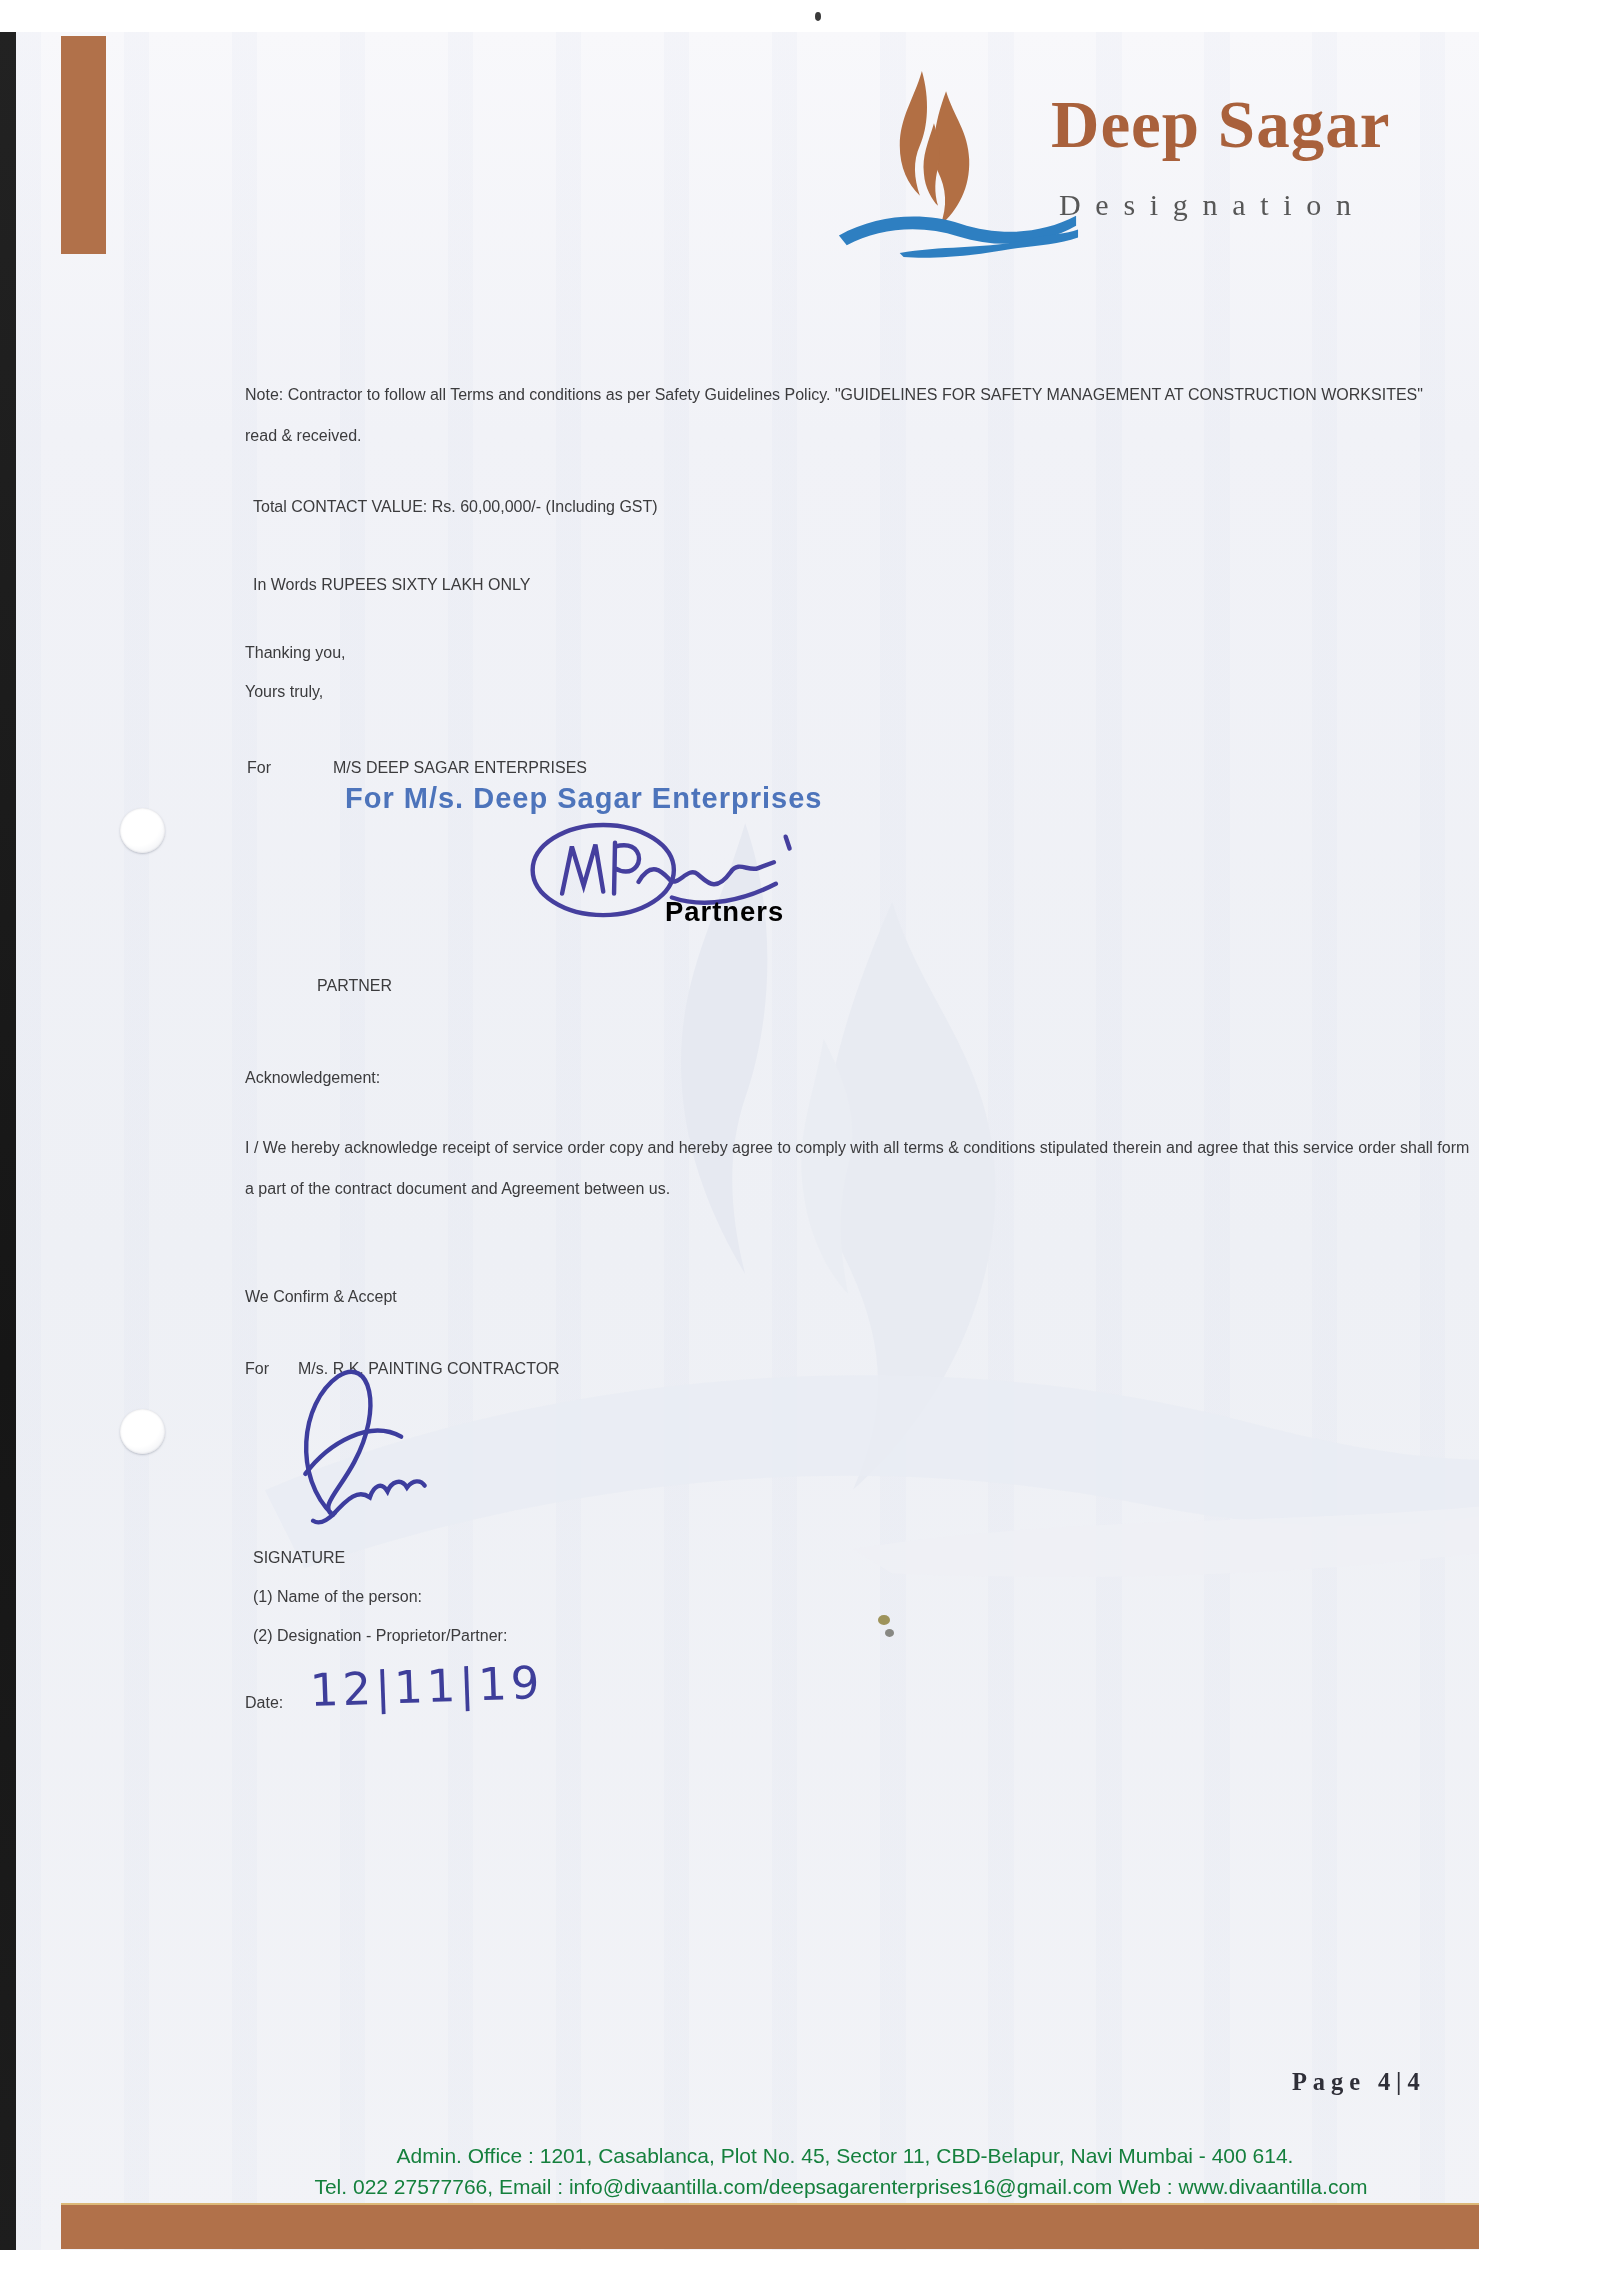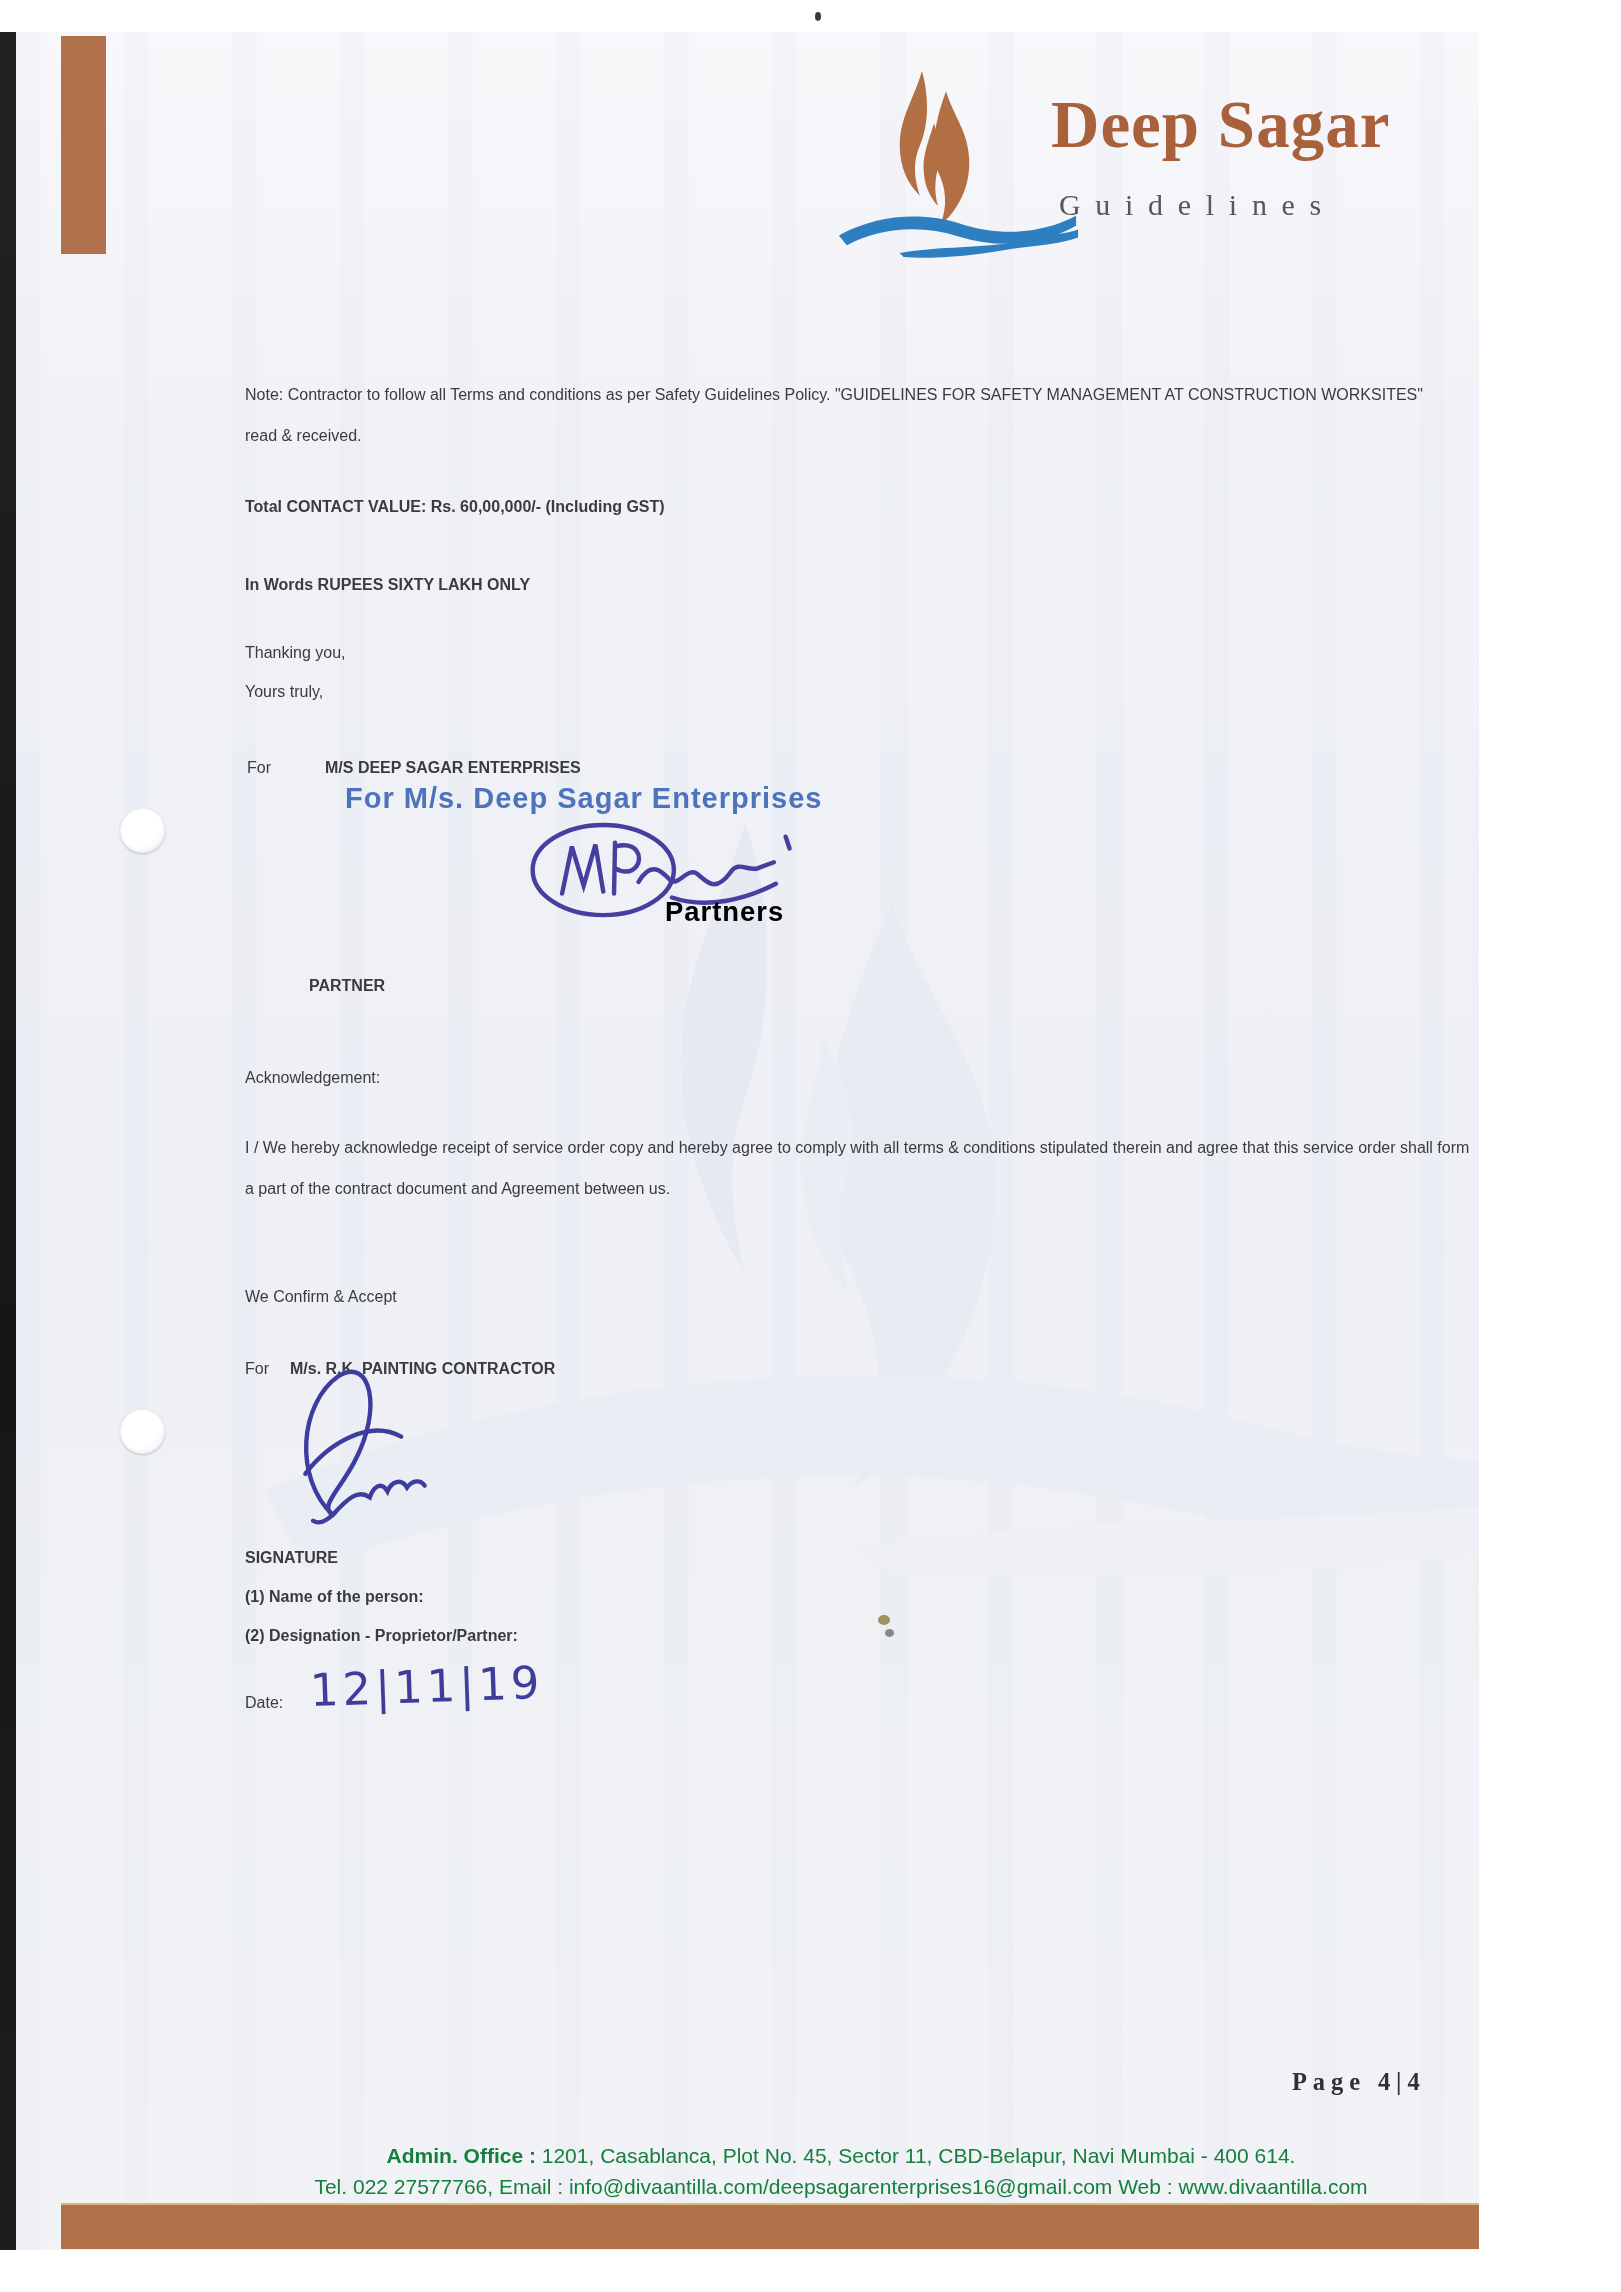--- a/index.html
+++ b/index.html
@@ -20,21 +20,21 @@
   .speck{position:absolute;border-radius:50%;}
   
   .wm{position:absolute;pointer-events:none;}
   
   .brand-name{position:absolute;left:1051px;top:86px;font-family:"Liberation Serif",serif;
       font-weight:bold;font-size:67px;color:#a9613c;letter-spacing:1px;}
   .brand-sub{position:absolute;left:1059px;top:188px;font-family:"Liberation Serif",serif;
       font-size:30px;color:#575757;letter-spacing:14.7px;}
   
   .t{position:absolute;font-size:16px;line-height:41px;color:#3b3b3d;}
-  .b{font-weight:bold;}
+  .b{font-weight:normal;margin-left:8px;}
   .para{width:1225px;}
   .stamp1{position:absolute;left:345px;top:782px;font-size:29px;font-weight:bold;color:#4d74bb;letter-spacing:1px;}
   .stamp2{position:absolute;left:665px;top:896px;font-size:27.4px;font-weight:bold;color:#000000;letter-spacing:1px;}
   .hand-date{position:absolute;left:310px;top:1660px;font-size:45px;color:#3e3e9a;
       letter-spacing:3.9px;transform:rotate(-2deg);font-family:"DejaVu Sans",sans-serif;}
   .pagenum{position:absolute;left:1292px;top:2068px;font-family:"Liberation Serif",serif;
       font-weight:bold;font-size:24.5px;letter-spacing:5.9px;color:#2f2f38;}
   .footer{position:absolute;left:61px;top:2140px;width:1560px;text-align:center;
       font-size:21px;line-height:31px;color:#15803d;}
 </style>
@@ -69,21 +69,21 @@
   <svg class="wm" style="left:887px;top:67px;" width="102" height="161" viewBox="0 0 100 160">
     <path d="M34,4 C26,32 12,50 12,78 C12,100 20,116 32,128 C26,110 25,94 32,78 C40,60 42,32 34,4 Z" fill="#b26f44"></path>
     <path d="M58,24 C66,50 80,64 81,92 C82,120 70,142 52,158 C60,138 58,120 50,104 C42,86 46,56 58,24 Z" fill="#b26f44"></path>
     <path d="M46,56 C40,76 34,88 36,106 C37,120 44,132 50,138 C46,124 47,112 50,100 C54,84 50,70 46,56 Z" fill="#b26f44"></path>
   </svg>
   <svg class="wm" style="left:835px;top:202px;" width="245" height="61" viewBox="0 0 250 62">
     <path d="M4,34 C44,12 90,10 128,22 C168,35 210,33 246,14 L246,24 C210,44 168,48 126,35 C88,23 46,26 12,44 Z" fill="#2e7fc1"></path>
     <path d="M66,52 C110,44 160,48 196,38 C220,32 236,33 248,28 L248,36 C226,44 202,44 172,49 C132,56 96,58 70,56 Z" fill="#2e7fc1"></path>
   </svg>
   <div class="brand-name">Deep Sagar</div>
-  <div class="brand-sub">Guidelines</div>
+  <div class="brand-sub">Designation</div>
 
   <div class="t para" style="left:245px;top:374px;width:1191px;">Note: Contractor to follow all Terms and conditions as per Safety Guidelines Policy. "GUIDELINES FOR SAFETY MANAGEMENT AT CONSTRUCTION WORKSITES" read &amp; received.</div>
 
   <div class="t b" style="left:245px;top:486px;">Total CONTACT VALUE: Rs. 60,00,000/- (Including GST)</div>
 
   <div class="t b" style="left:245px;top:564px;">In Words RUPEES SIXTY LAKH ONLY</div>
 
   <div class="t" style="left:245px;top:632px;">Thanking you,</div>
   <div class="t" style="left:245px;top:671px;">Yours truly,</div>
 

